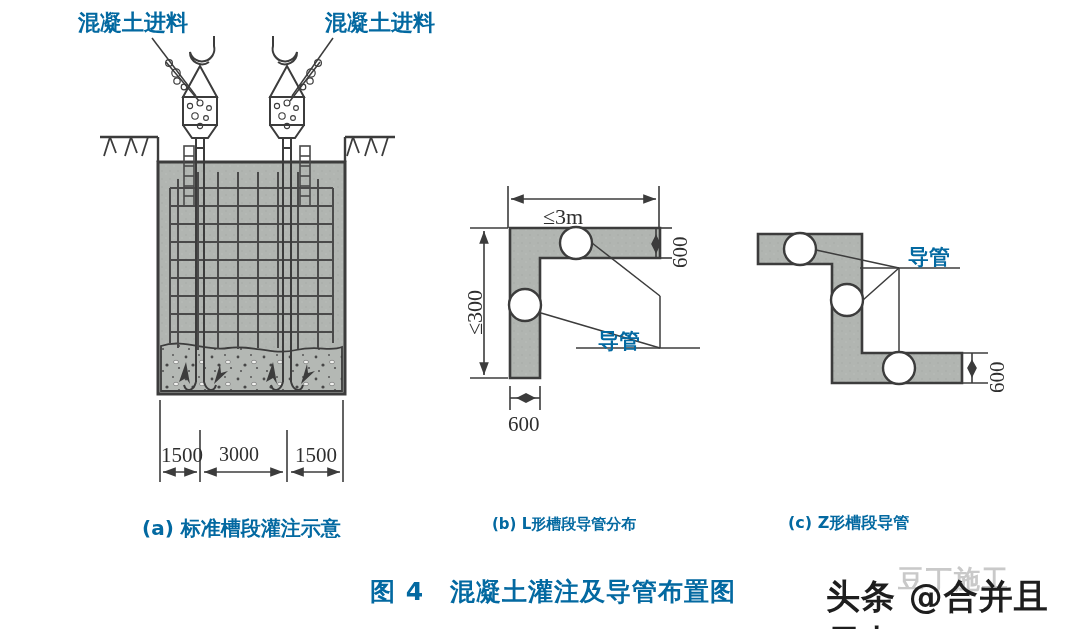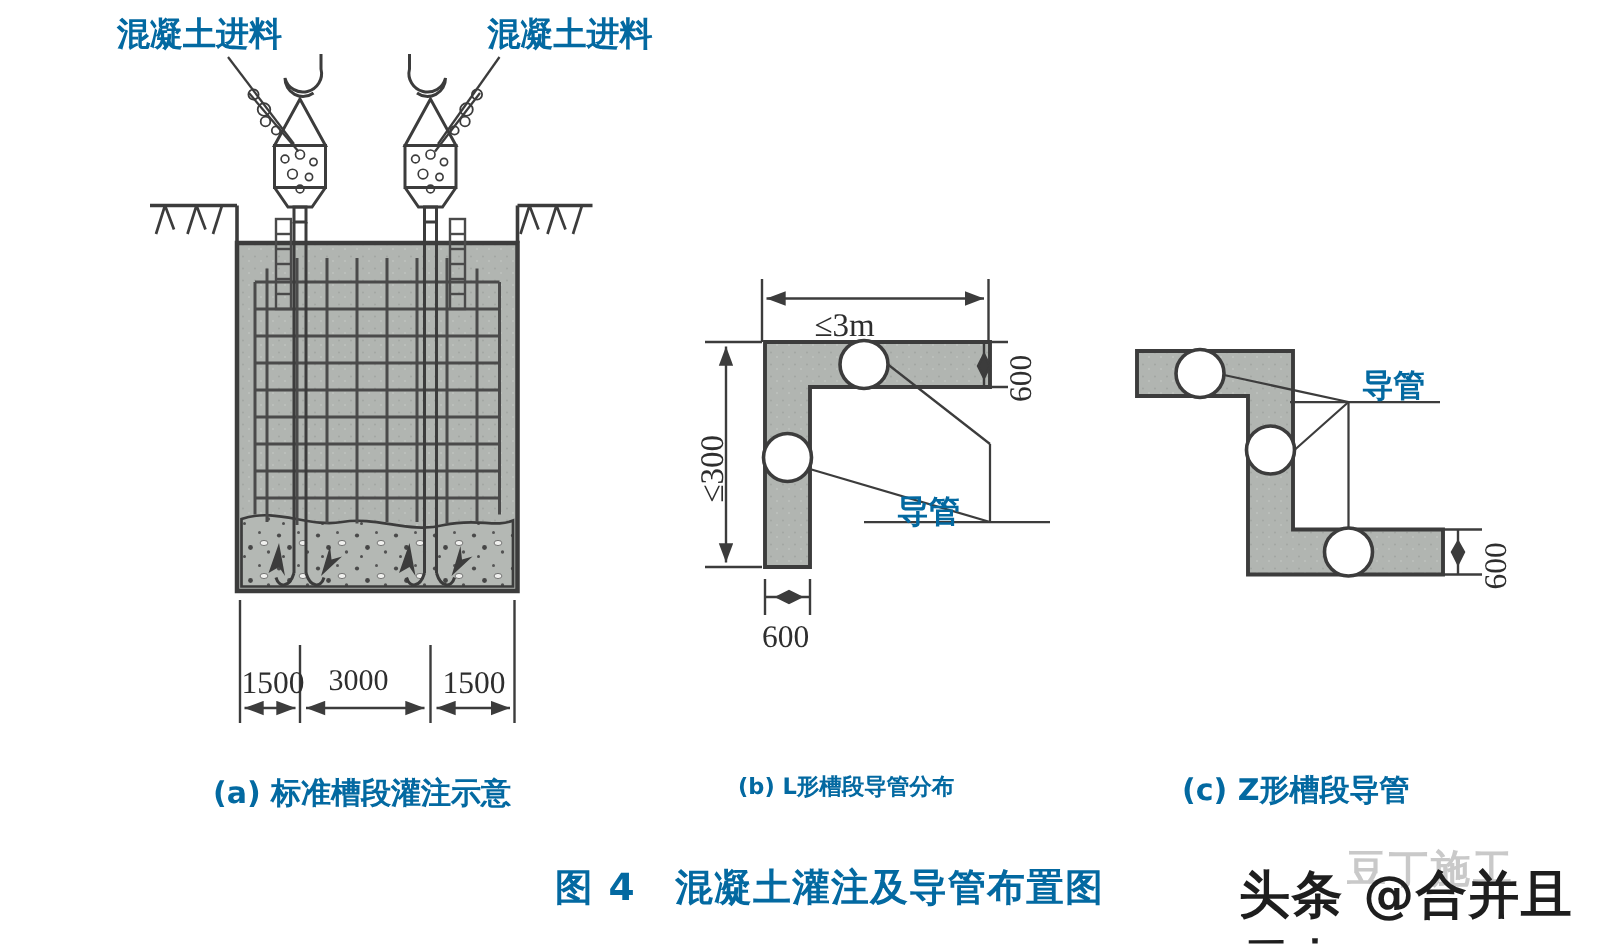--- a/index.html
+++ b/index.html
@@ -258,20 +258,20 @@
 <div class="lbl num rot" style="left:462px;top:335px;font-size:22px;">≤300</div>
 <div class="lbl num rot" style="left:668px;top:268px;font-size:21px;">600</div>
 <div class="lbl num" style="left:508px;top:412px;font-size:21px;">600</div>
 <div class="lbl cn" style="left:598px;top:327px;font-size:21px;">导管</div>
 
 <div class="lbl cn" style="left:908px;top:243px;font-size:21px;">导管</div>
 <div class="lbl num rot" style="left:985px;top:393px;font-size:21px;">600</div>
 
 <div class="lbl cn" style="left:142px;top:515px;font-size:20px;text-align:center;">(a) 标准槽段灌注示意</div>
 <div class="lbl cn" style="left:492px;top:515px;font-size:15px;">(b) L形槽段导管分布</div>
-<div class="lbl cn" style="left:788px;top:513px;font-size:20px;">(c) Z形槽段导管</div>
+<div class="lbl cn" style="left:788px;top:513px;font-size:16px;">(c) Z形槽段导管</div>
 
 <div class="lbl cn" style="left:370px;top:575px;font-size:25px;letter-spacing:1px;">图 4　混凝土灌注及导管布置图</div>
 
 <div id="wm">
   <div class="wmghost">豆丁施工</div>
   <div class="wmtxt">头条 @合并且居中</div>
 </div>
 
 </body></html>

